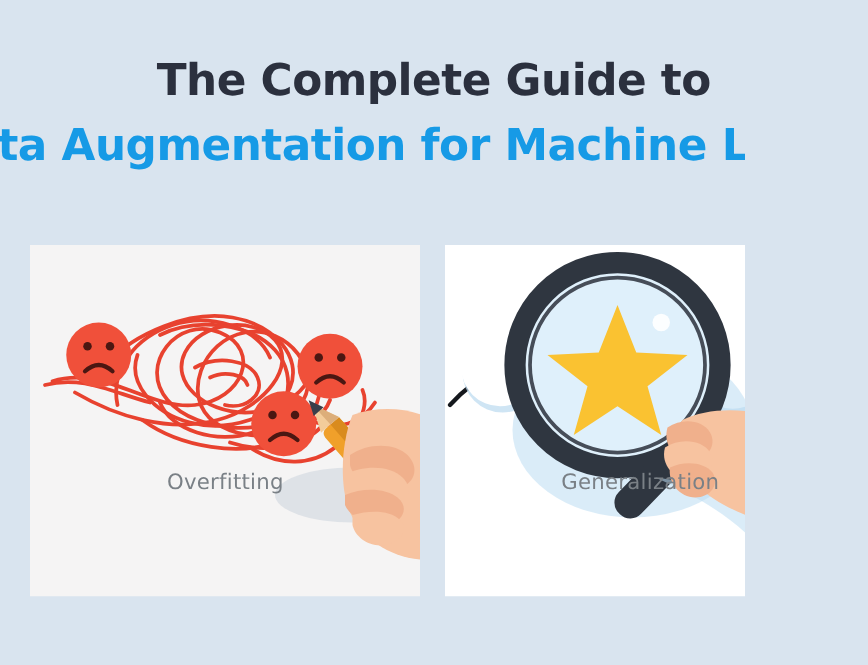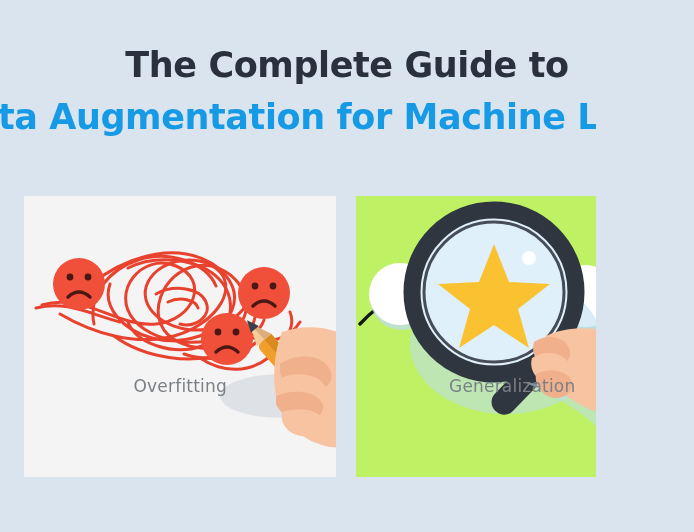--- a/index.html
+++ b/index.html
@@ -61,21 +61,21 @@
     height: 281px;
     display: flex;
     gap: 20px;
   }
   .panel {
     position: relative;
     overflow: hidden;
     height: 281px;
   }
   .panel-left  { width: 321px; background: #f5f4f4; }
-  .panel-right { width: 320px; background: #bef264; }
+  .panel-right { width: 320px; background: #ffffff; }
 
   .panel-caption {
     position: absolute;
     left: 0;
     width: 100%;
     text-align: center;
     font-family: "DejaVu Sans", sans-serif;
     font-size: 17px;
     font-weight: normal;
     color: #7a8086;

